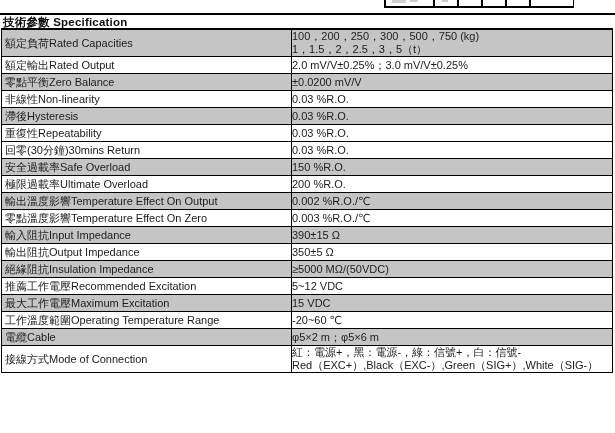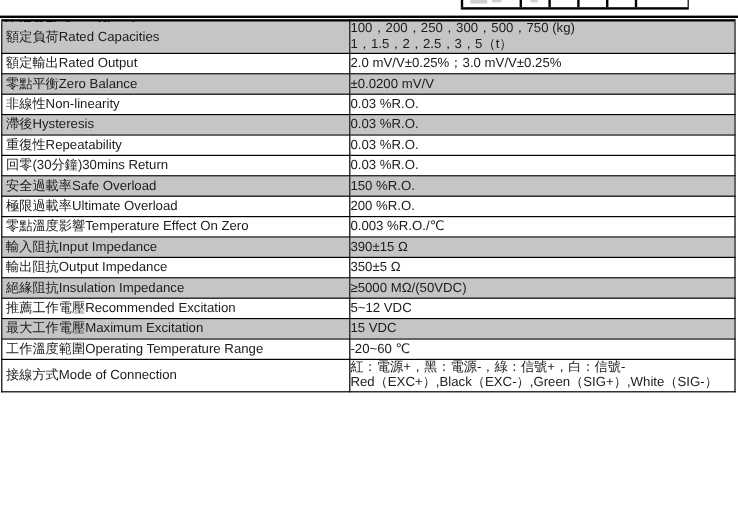--- a/index.html
+++ b/index.html
@@ -54,21 +54,21 @@
   }
   .remnant {
     position: absolute;
     background: #b5b5b5;
     opacity: 0.65;
   }
 
   
   table.spec-table {
     position: absolute;
-    top: 16px;
+    top: 28px;
     left: 1px;
     width: 612px;
     border-collapse: collapse;
     table-layout: fixed;
     border: 1px solid #000;
     border-top: 2px solid #000;
   }
   .spec-table td {
     border: 1px solid #000;
     font-size: 11px;
@@ -160,20 +160,26 @@
         <td class="value-cell">
           <div class="value-line">150 %R.O.</div>
         </td>
       </tr>
       <tr class="single">
         <td class="label-cell">極限過載率Ultimate Overload</td>
         <td class="value-cell">
           <div class="value-line">200 %R.O.</div>
         </td>
       </tr>
+      <tr class="single shaded">
+        <td class="label-cell">輸出溫度影響Temperature Effect On Output</td>
+        <td class="value-cell">
+          <div class="value-line">0.002 %R.O./℃</div>
+        </td>
+      </tr>
       <tr class="single">
         <td class="label-cell">零點溫度影響Temperature Effect On Zero</td>
         <td class="value-cell">
           <div class="value-line">0.003 %R.O./℃</div>
         </td>
       </tr>
       <tr class="single shaded">
         <td class="label-cell">輸入阻抗Input Impedance</td>
         <td class="value-cell">
           <div class="value-line">390±15 Ω</div>
@@ -200,20 +206,26 @@
       <tr class="single shaded">
         <td class="label-cell">最大工作電壓Maximum Excitation</td>
         <td class="value-cell">
           <div class="value-line">15 VDC</div>
         </td>
       </tr>
       <tr class="single">
         <td class="label-cell">工作溫度範圍Operating Temperature Range</td>
         <td class="value-cell">
           <div class="value-line">-20~60 ℃</div>
+        </td>
+      </tr>
+      <tr class="single shaded">
+        <td class="label-cell">電纜Cable</td>
+        <td class="value-cell">
+          <div class="value-line">φ5×2 m；φ5×6 m</div>
         </td>
       </tr>
       <tr class="double">
         <td class="label-cell">接線方式Mode of Connection</td>
         <td class="value-cell">
           <div class="value-line">紅：電源+，黑：電源-，綠：信號+，白：信號-</div>
           <div class="value-line">Red（EXC+）,Black（EXC-）,Green（SIG+）,White（SIG-）</div>
         </td>
       </tr>
     </tbody>

